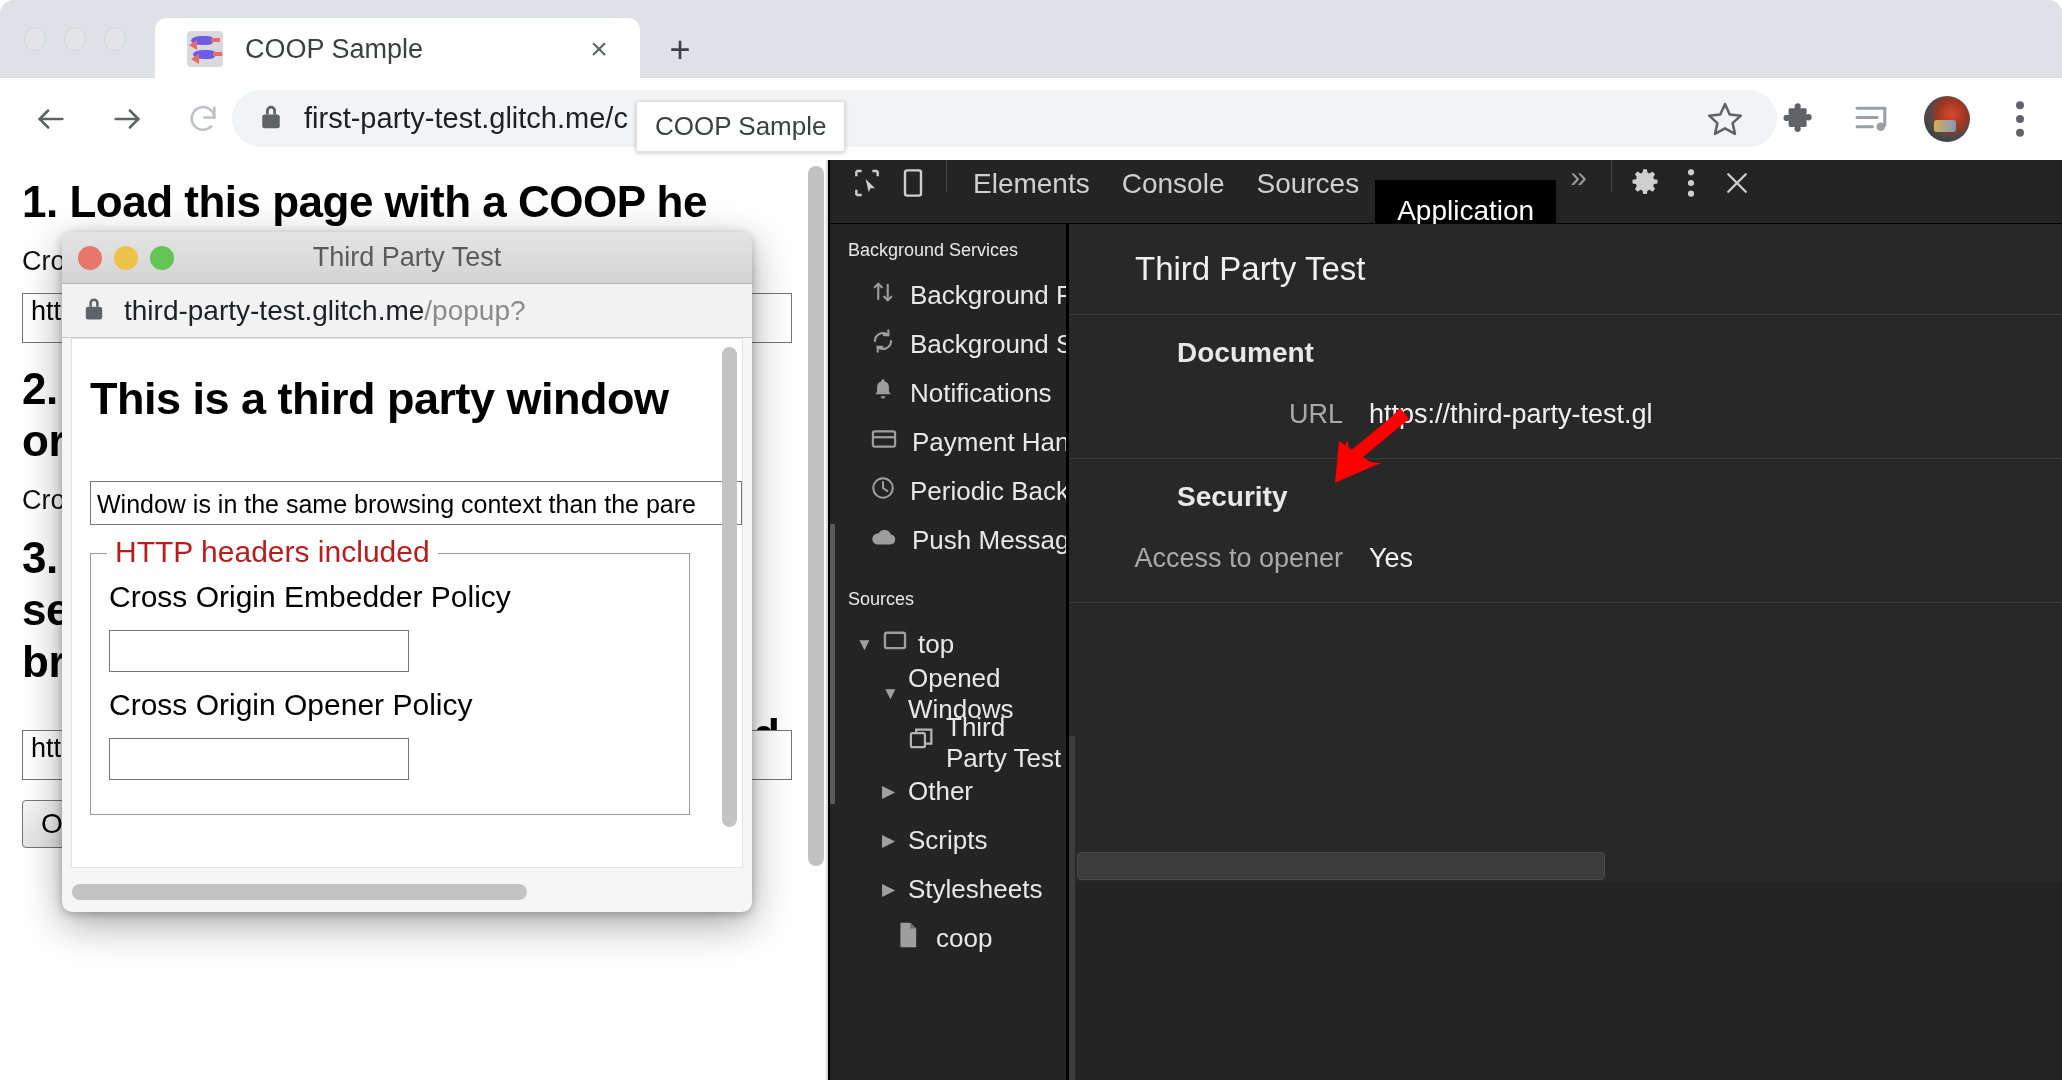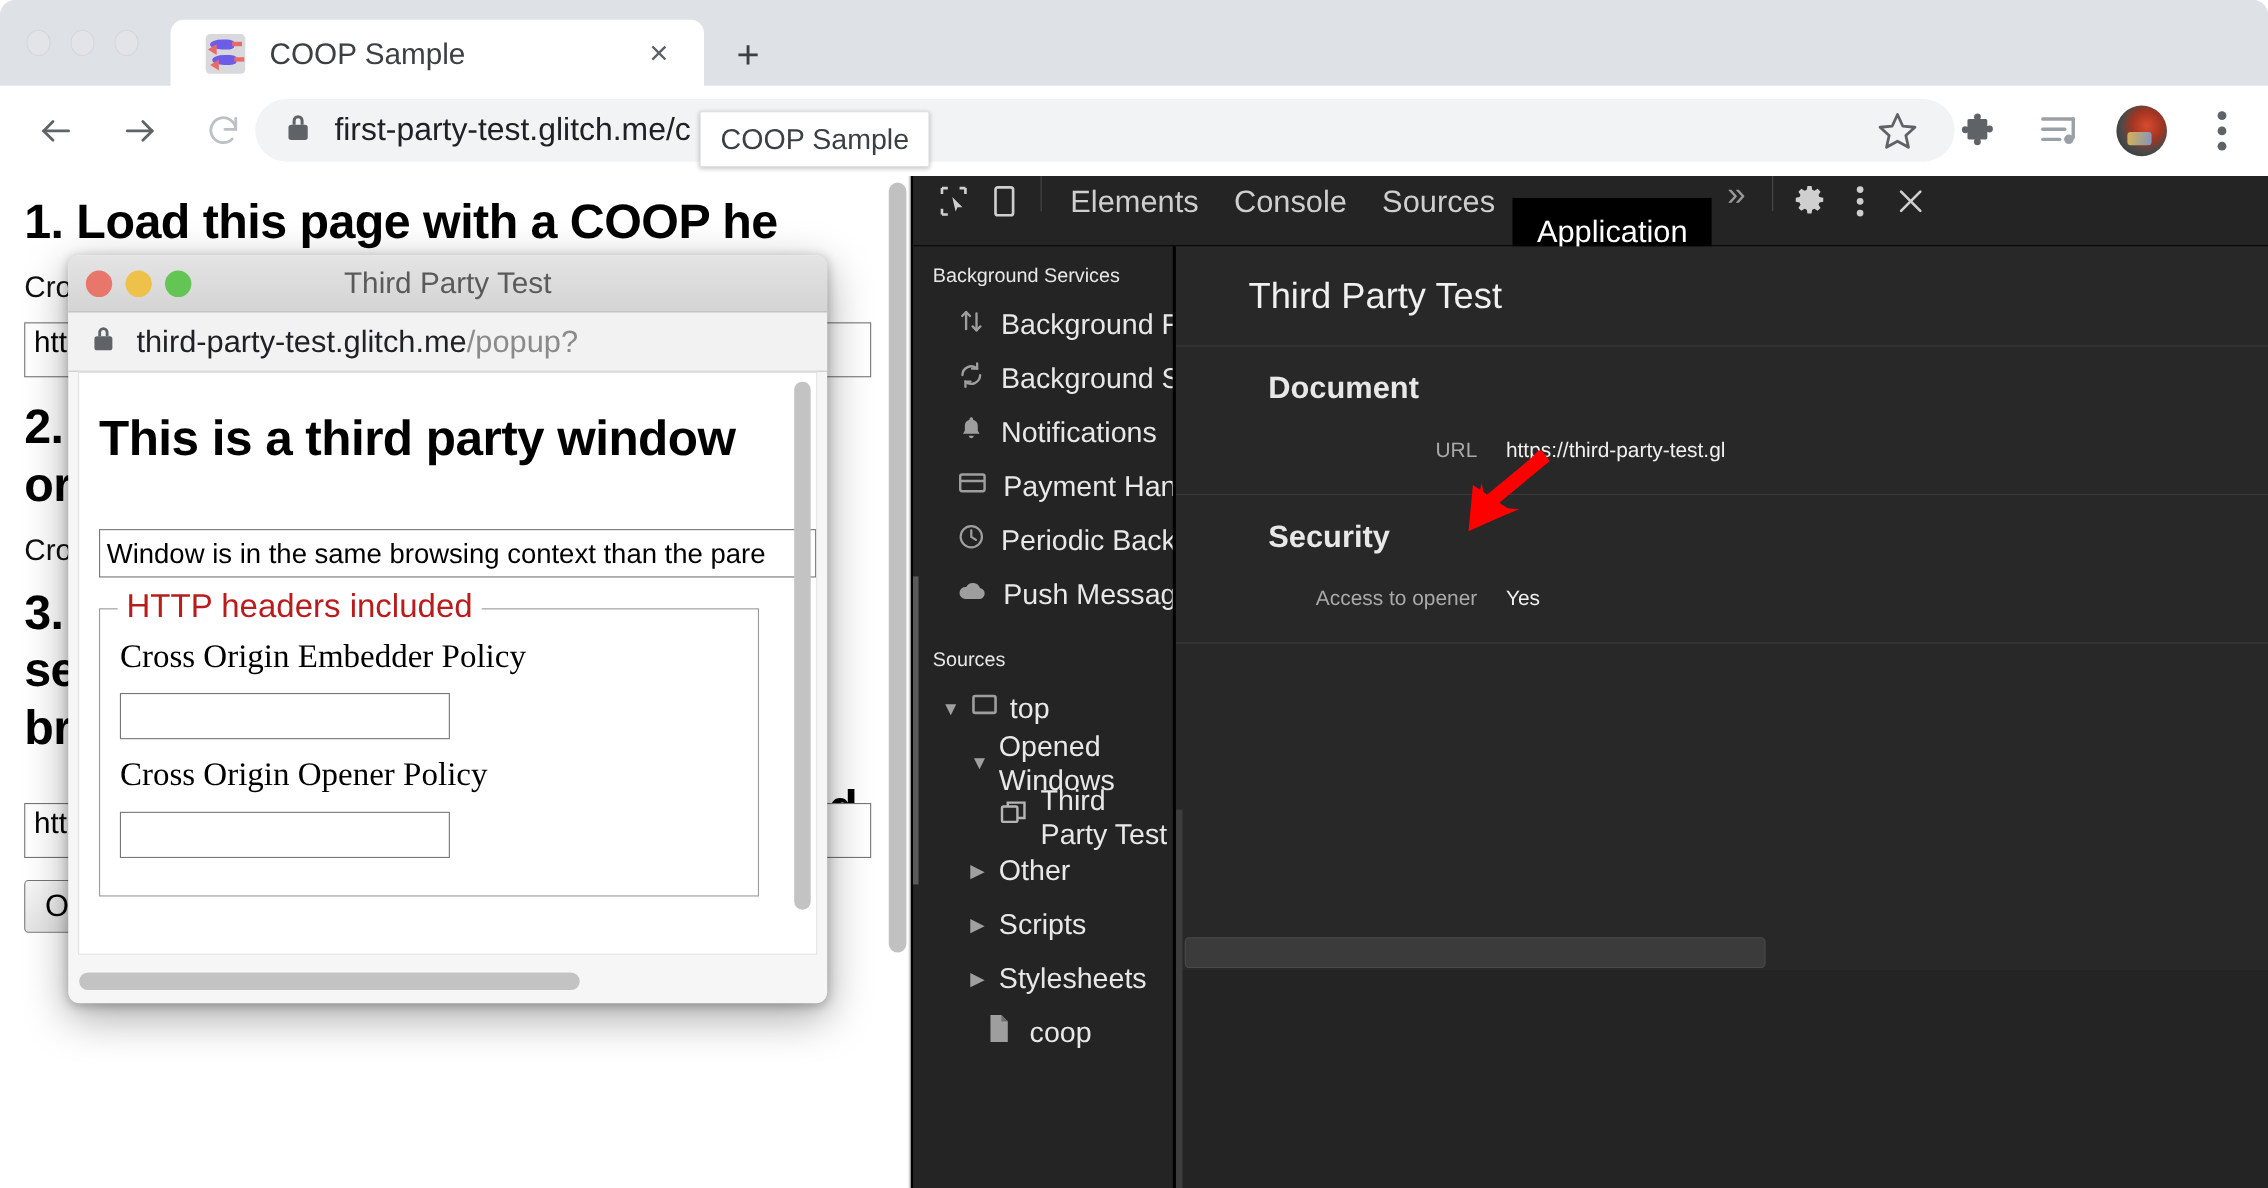--- a/index.html
+++ b/index.html
@@ -220,21 +220,21 @@
   .fieldset {
     border: 1px solid #9a9a9a;
     width: 600px; padding: 10px 18px 24px 18px;
     position: relative;
   }
   .fieldset-legend {
     position: absolute; top: -19px; left: 16px;
     background: #ffffff; padding: 0 8px;
     font-size: 30px; color: #b91c1c;
   }
-  .fs-label { font-size: 30px; color: #000; margin: 16px 0 16px 0; font-family: Liberation Serif, serif; }
+  .fs-label { font-size: 30px; color: #000; margin: 16px 0 16px 0; }
   .fs-input {
     display: block; width: 300px; height: 42px;
     border: 1px solid #767676; background: #fff;
     margin-bottom: 10px;
   }
   .popup-vscroll {
     position: absolute; right: 5px; top: 8px; width: 15px; height: 500px;
   }
   .popup-vthumb {
     position: absolute; left: 0; top: 0; width: 15px; height: 480px;
@@ -306,24 +306,24 @@
 
   .dt-panel {
     flex: 1; background: #282828; position: relative; overflow: hidden;
   }
   .dt-panel-title {
     font-size: 33px; color: #f0f0f0; padding: 26px 0 26px 66px;
     border-bottom: 1px solid #3a3a3a;
   }
   .dt-group { border-bottom: 1px solid #3a3a3a; padding: 22px 0 28px 0; }
   .dt-group-head {
-    font-size: 28px; font-weight: bold; color: #e8e8e8; padding-left: 84px;
+    font-size: 28px; font-weight: bold; color: #e8e8e8; padding-left: 108px;
     margin-bottom: 30px;
   }
-  .dt-row { display: flex; font-size: 19px; }
+  .dt-row { display: flex; font-size: 27px; }
   .dt-row .key {
     width: 300px; text-align: right; color: #a9a9a9; padding-right: 26px;
     white-space: nowrap;
   }
   .dt-row .val { color: #f0f0f0; white-space: nowrap; }
   .dt-hscroll {
     position: absolute; left: 8px; top: 628px; width: 1165px; height: 28px;
   }
   .dt-hthumb {
     position: absolute; left: 0; top: 0; width: 528px; height: 28px;

